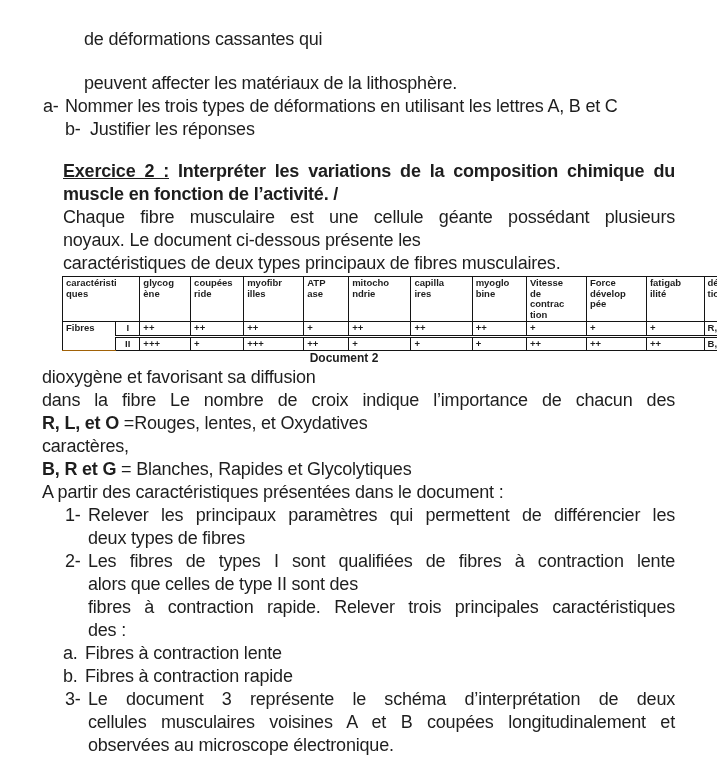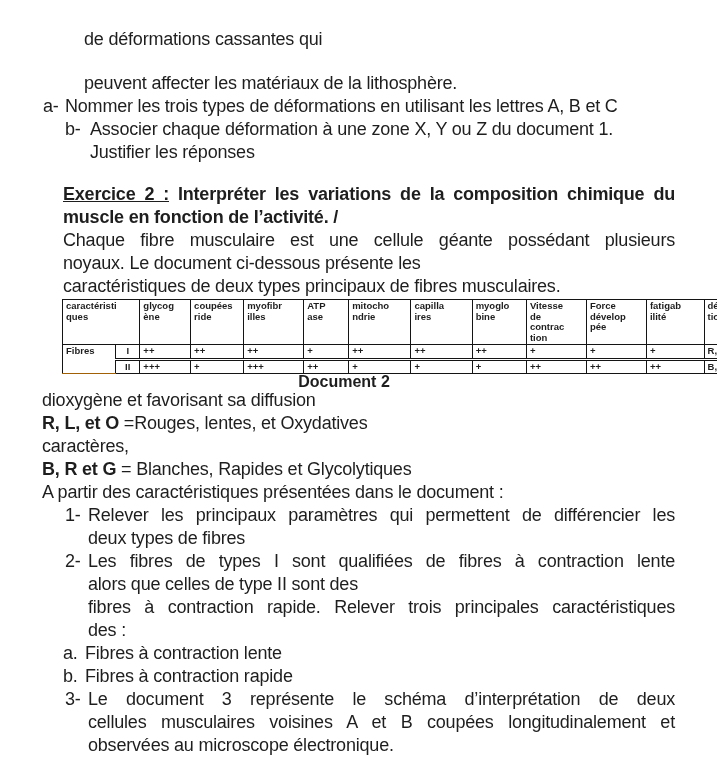--- a/index.html
+++ b/index.html
@@ -56,21 +56,21 @@
   .doc-table .rowI td { border-bottom: 3px double #141414; }
   .doc-table .typecol { text-align: center; padding: 1px 1px; }
 
   .doc-caption {
     width: 620px;
     margin-left: 20px;
     box-sizing: border-box;
     padding-right: 56px;
     text-align: center;
     font-weight: bold;
-    font-size: 16px;
+    font-size: 12px;
     line-height: 15px;
     letter-spacing: 0;
   }
 
   .q { margin-left: 23px; }
   .q .marker { width: 23px; }
   .qab { margin-left: 21px; }
   .qab .marker { width: 22px; }
 </style>
 </head>
@@ -84,21 +84,20 @@
   <div class="item item-a">
     <span class="marker">a-</span>
     <div class="itext">
       <div class="ln nw">Nommer les trois types de déformations en utilisant les lettres A, B et C</div>
     </div>
   </div>
 
   <div class="item item-b">
     <span class="marker">b-</span>
     <div class="itext">
-      <div class="ln nw">Associer chaque déformation à une zone X, Y ou Z du document 1.</div>
       <div class="ln nw">Justifier les réponses</div>
     </div>
   </div>
 
   <div class="ex2">
     <div class="jf">
       <span class="bold ul">Exercice 2 :</span><span class="bold"> Interpréter les variations de la composition chimique du</span>
     </div>
     <div class="ln nw bold">muscle en fonction de l’activité. /</div>
     <div class="jf">Chaque fibre musculaire est une cellule géante possédant plusieurs</div>
@@ -179,20 +178,21 @@
       <td>++</td>
       <td>++</td>
       <td>++</td>
       <td>B, R et G</td>
     </tr>
   </tbody>
     </table>
   <div class="doc-caption">Document 2</div>
 
   <div class="ln nw">dioxygène et favorisant sa diffusion</div>
+  <div class="jf">dans la fibre Le nombre de croix indique l’importance de chacun des</div>
   <div class="ln nw">
     <span class="bold">R, L, et O</span><span> =Rouges, lentes, et Oxydatives</span>
   </div>
   <div class="ln nw">caractères,</div>
   <div class="ln nw">
     <span class="bold">B, R et G</span><span> = Blanches, Rapides et Glycolytiques</span>
   </div>
   <div class="ln nw">A partir des caractéristiques présentées dans le document :</div>
 
   <div class="item q">

